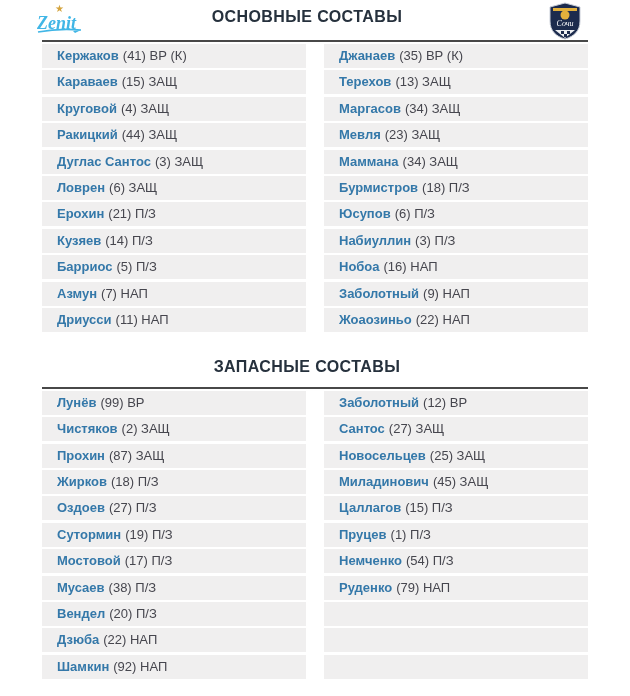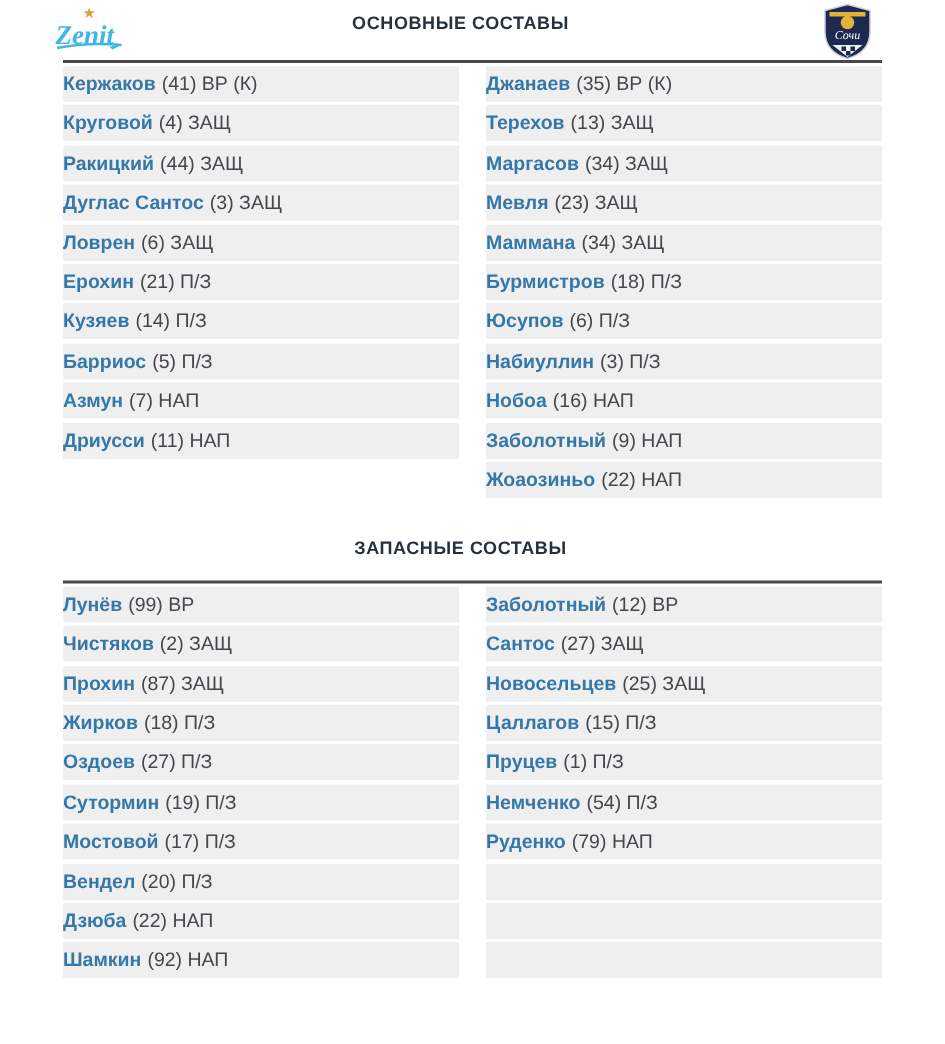--- a/index.html
+++ b/index.html
@@ -8,21 +8,21 @@
     background: #ffffff;
     font-family: "Liberation Sans", sans-serif;
     overflow: hidden;
   }
   .section-header { position: relative; height: 40px; }
   .section-header.first { height: 40px; }
   .section-header.second { height: 39px; margin-top: 16px; }
   .section-title {
     position: absolute; left: 0; right: 16px; top: 8px;
     margin: 0; text-align: center;
-    font-size: 12px; font-weight: bold;
+    font-size: 16px; font-weight: bold;
     letter-spacing: 0.4px;
     color: #26313d;
   }
   .section-header.second .section-title { top: 10px; }
   .logo { position: absolute; top: 2px; }
   .logo.left  { left: 35px; }
   .logo.right { right: 47px; }
   .divider {
     margin: 0 42px;
     border-top: 2px solid #484848;
@@ -36,20 +36,21 @@
   .col {
     flex: 1;
     display: flex;
     flex-direction: column;
     gap: 2.4px;
   }
   .row {
     background: #f0efef;
     height: 24px;
     line-height: 24px;
+    padding-left: 15px;
     font-size: 13px;
     color: #46464e;
     white-space: nowrap;
     overflow: hidden;
   }
   .pname { color: #3478a9; font-weight: bold; }
   .pmeta { margin-left: 4px; }
 </style>
 </head>
 <body>
@@ -81,20 +82,23 @@
       </div>
     </div>
     <div class="divider"></div>
     <div class="cols">
       <div class="col">
 
           <div class="row">
             <span class="pname">Кержаков</span><span class="pmeta">(41) ВР (К)</span>
           </div>
 
+          <div class="row">
+            <span class="pname">Караваев</span><span class="pmeta">(15) ЗАЩ</span>
+          </div>
 
           <div class="row">
             <span class="pname">Круговой</span><span class="pmeta">(4) ЗАЩ</span>
           </div>
 
           <div class="row">
             <span class="pname">Ракицкий</span><span class="pmeta">(44) ЗАЩ</span>
           </div>
 
           <div class="row">
@@ -204,20 +208,23 @@
           </div>
 
           <div class="row">
             <span class="pname">Сутормин</span><span class="pmeta">(19) П/З</span>
           </div>
 
           <div class="row">
             <span class="pname">Мостовой</span><span class="pmeta">(17) П/З</span>
           </div>
 
+          <div class="row">
+            <span class="pname">Мусаев</span><span class="pmeta">(38) П/З</span>
+          </div>
 
           <div class="row">
             <span class="pname">Вендел</span><span class="pmeta">(20) П/З</span>
           </div>
 
           <div class="row">
             <span class="pname">Дзюба</span><span class="pmeta">(22) НАП</span>
           </div>
 
           <div class="row">
@@ -231,20 +238,23 @@
           </div>
 
           <div class="row">
             <span class="pname">Сантос</span><span class="pmeta">(27) ЗАЩ</span>
           </div>
 
           <div class="row">
             <span class="pname">Новосельцев</span><span class="pmeta">(25) ЗАЩ</span>
           </div>
 
+          <div class="row">
+            <span class="pname">Миладинович</span><span class="pmeta">(45) ЗАЩ</span>
+          </div>
 
           <div class="row">
             <span class="pname">Цаллагов</span><span class="pmeta">(15) П/З</span>
           </div>
 
           <div class="row">
             <span class="pname">Пруцев</span><span class="pmeta">(1) П/З</span>
           </div>
 
           <div class="row">

